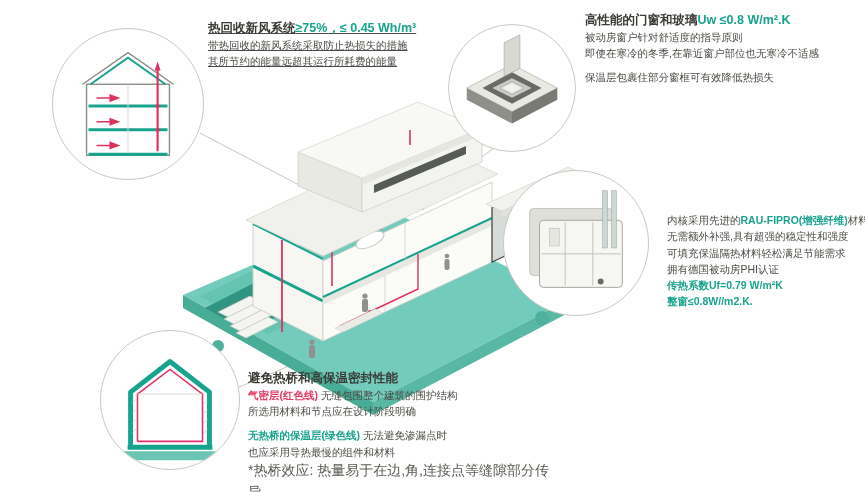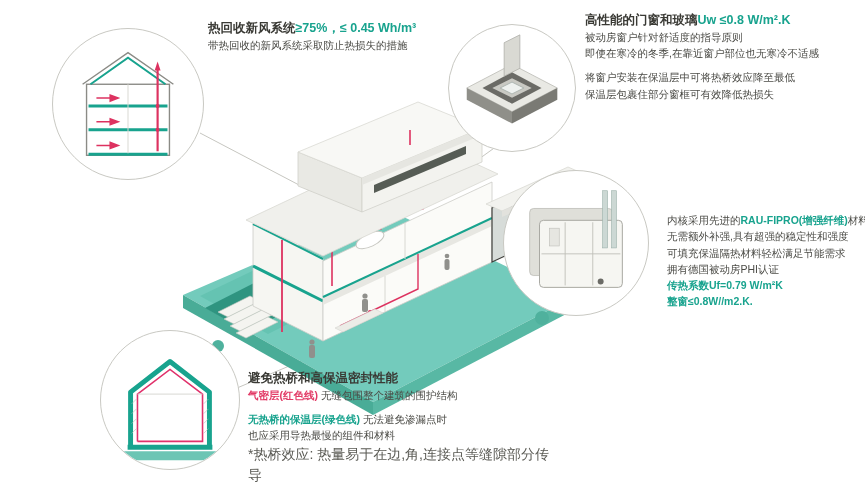--- a/index.html
+++ b/index.html
@@ -165,54 +165,55 @@
         <line x1="31" y1="94" x2="36" y2="89"></line>
           <line x1="31" y1="104" x2="36" y2="99"></line>
         <line x1="104" y1="74" x2="109" y2="69"></line>
           <line x1="104" y1="84" x2="109" y2="79"></line>
         <line x1="104" y1="94" x2="109" y2="89"></line>
           <line x1="104" y1="104" x2="109" y2="99"></line>
       </g>
     </svg>
   </div>
 
-  <div class="tblock" style="left:208px;top:20px;width:268px;">
+  <div class="tblock" style="left:208px;top:20px;width:268px;text-decoration:underline;">
     <p class="title">
       <span>热回收新风系统</span><span class="grn">≥75%，≤ 0.45 Wh/m³</span>
     </p>
     <p>带热回收的新风系统采取防止热损失的措施</p>
+    <p>其所节约的能量远超其运行所耗费的能量</p>
   </div>
 
   <div class="tblock" style="left:585px;top:12px;width:276px;">
     <p class="title">
       <span>高性能的门窗和玻璃</span><span class="grn">Uw ≤0.8 W/m².K</span>
     </p>
     <p>被动房窗户针对舒适度的指导原则</p>
     <p>即使在寒冷的冬季,在靠近窗户部位也无寒冷不适感</p>
     <div class="gap"></div>
-    <p>将窗户安装在保温层中可将热桥效应降至最低</p>
     <p>保温层包裹住部分窗框可有效降低热损失</p>
   </div>
 
   <div class="tblock" style="left:655px;top:212px;width:206px;margin-left:12px;">
     <p>
       <span>内核采用先进的</span><span class="grn">RAU-FIPRO(增强纤维)</span><span>材料</span>
     </p>
     <p>无需额外补强,具有超强的稳定性和强度</p>
     <p>可填充保温隔热材料轻松满足节能需求</p>
     <p>拥有德国被动房PHI认证</p>
     <p class="grn">传热系数Uf=0.79 W/m²K</p>
     <p class="grn">整窗≤0.8W//m2.K.</p>
   </div>
 
   <div class="tblock" style="left:248px;top:370px;width:310px;">
     <p class="title">避免热桥和高保温密封性能</p>
     <p>
       <span class="red">气密层(红色线)</span><span> 无缝包围整个建筑的围护结构</span>
     </p>
+    <p>所选用材料和节点应在设计阶段明确</p>
     <div class="gap"></div>
     <p>
       <span class="grn">无热桥的保温层(绿色线)</span><span> 无法避免渗漏点时</span>
     </p>
     <p>也应采用导热最慢的组件和材料</p>
     <p class="footnote">*热桥效应: 热量易于在边,角,连接点等缝隙部分传导</p>
   </div>
 
 </div>
 

